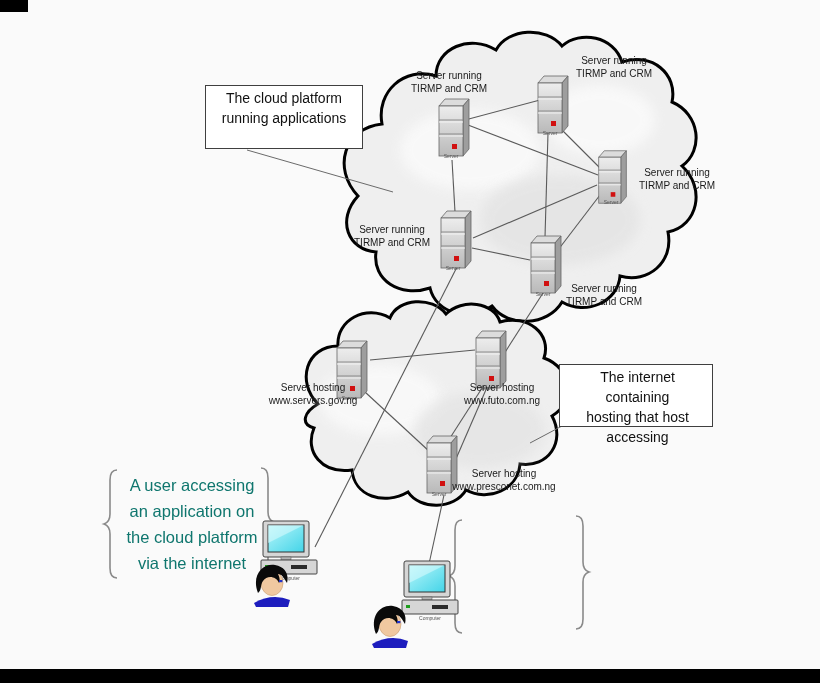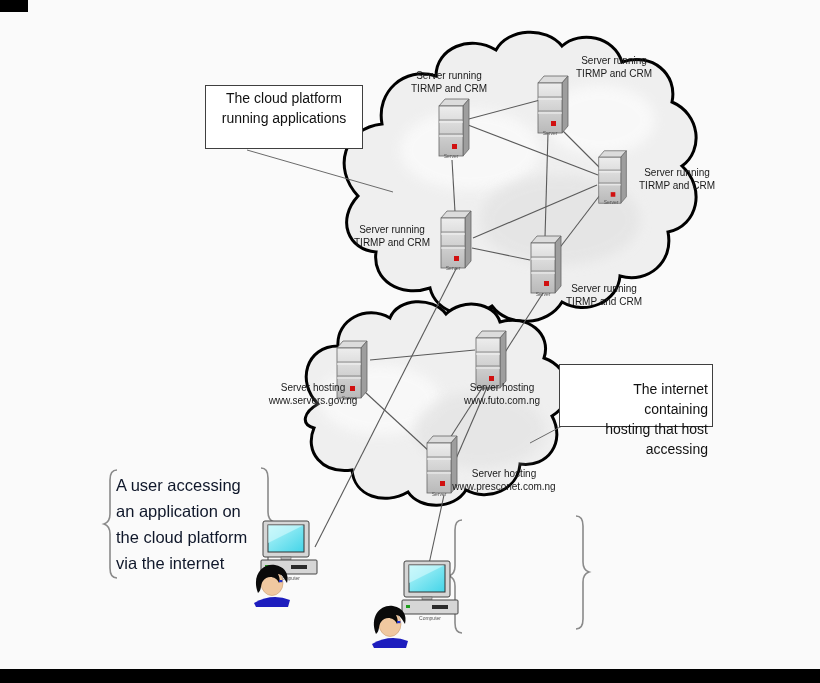--- a/index.html
+++ b/index.html
@@ -4,22 +4,22 @@
 <style>
   html,body{margin:0;padding:0;}
   body{width:820px;height:683px;position:relative;background:#fafafa;
        font-family:"Liberation Sans",sans-serif;overflow:hidden;}
   #stage{position:absolute;left:0;top:0;width:820px;height:683px;}
   svg.layer{position:absolute;left:0;top:0;}
   .lbl{position:absolute;text-align:center;font-size:10px;line-height:1.28;color:#1a1a1a;}
   .txtbox{position:absolute;background:#ffffff;border:1.6px solid #3f3f3f;color:#111;
           font-size:14px;line-height:20px;box-sizing:border-box;}
   .txtbox.center{text-align:center;padding-top:2px;}
-  .txtbox.left{text-align:right;padding:14px 4px 0 7px;}
-  .callout-text{position:absolute;color:#0f172a;font-size:16.5px;line-height:26px;text-align:left;}
+  .txtbox.left{text-align:center;padding:2px 4px 0 7px;}
+  .callout-text{position:absolute;color:#0f766e;font-size:16.5px;line-height:26px;text-align:center;}
   .artifact{position:absolute;background:#000;}
 </style>
 </head>
 <body>
 
 <div id="stage">
 
   <svg class="layer" width="820" height="683" viewBox="0 0 820 683">
     <defs>
       <linearGradient id="srvGrad" x1="0" y1="0" x2="0" y2="1">

